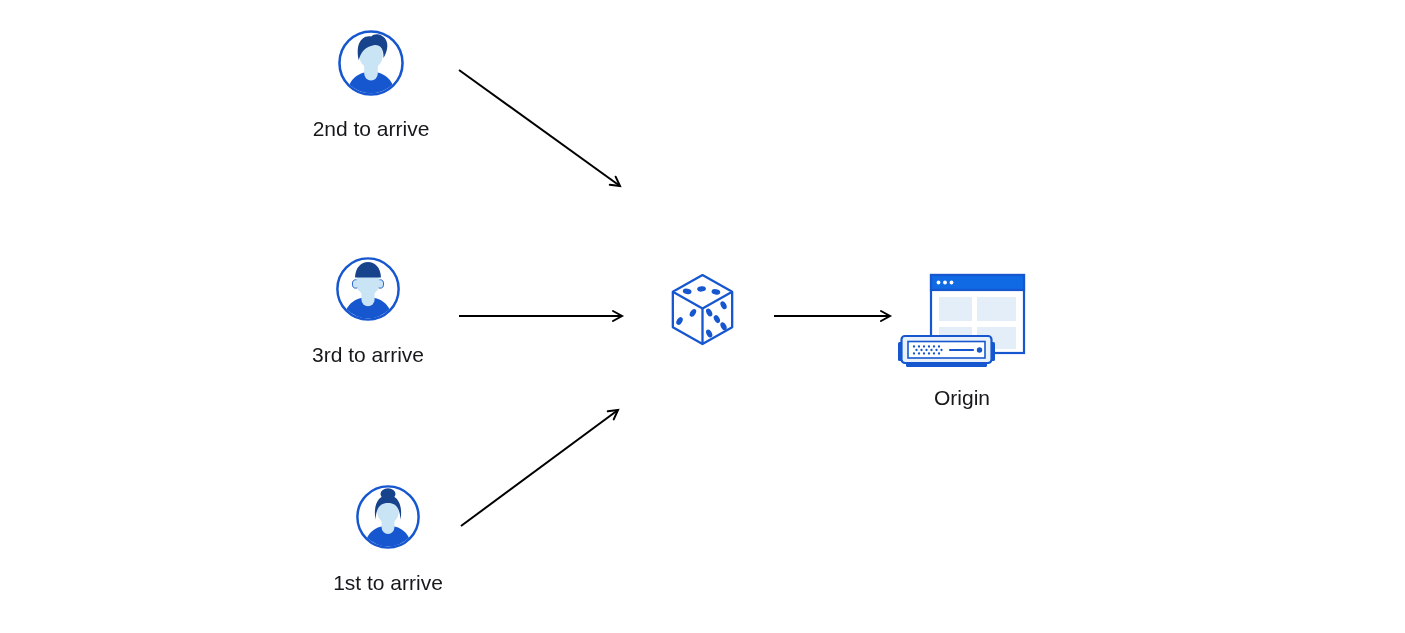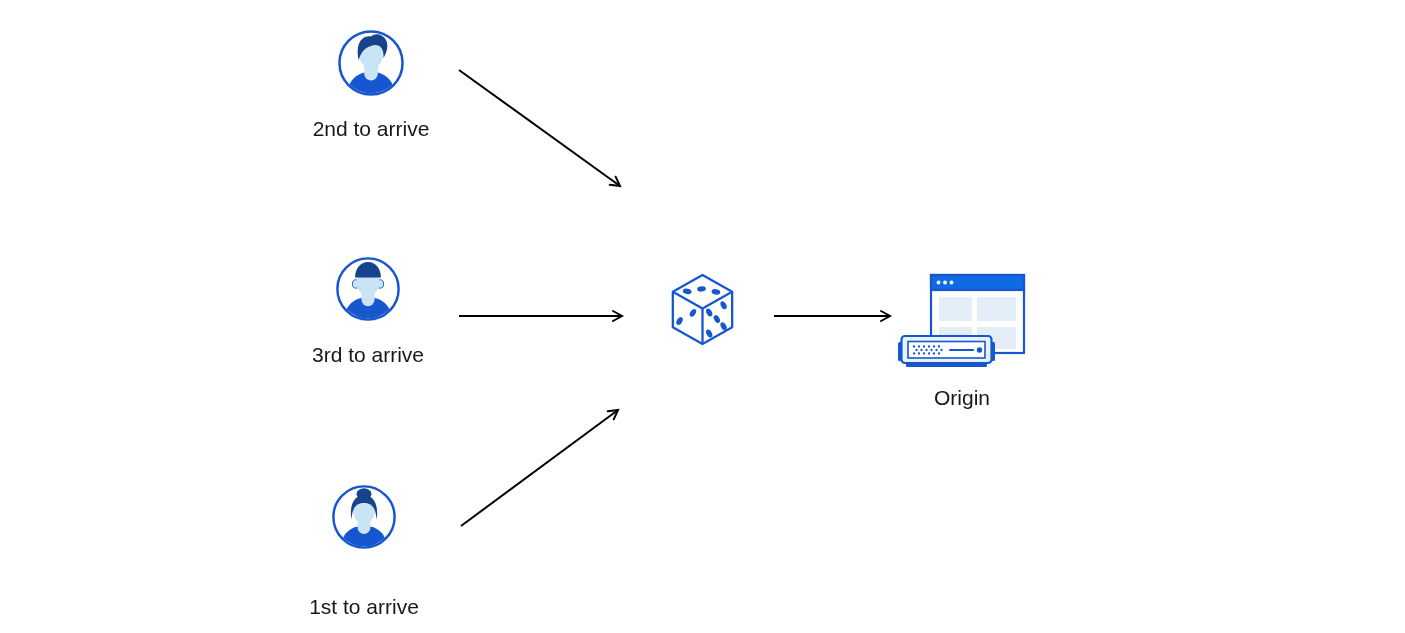--- a/index.html
+++ b/index.html
@@ -98,21 +98,21 @@
           <ellipse class="f-skin st-blue" stroke-width="1" cx="49.4" cy="30.5" rx="3.6" ry="4.6"></ellipse>
           <path class="f-skin" d="M28.8 34 h14.4 v13.5 a7.2 7.2 0 0 1 -14.4 0 Z"></path>
           <ellipse class="f-skin" cx="36" cy="28.8" rx="12.8" ry="14.2"></ellipse>
           <path class="f-navy" d="M21.8 23.5 C22.3 12.3 28.6 6.6 36 6.6 C43.4 6.6 49.7 12.3 50.2 23.5 Z"></path>
         </g>
       </svg>
     </span>
     <span class="label gap21">3rd to arrive</span>
   </div>
 
-  <div class="node" style="left:331px;top:484px;width:66px;gap:24px;">
+  <div class="node" style="left:355px;top:484px;width:66px;">
     <span class="icon">
       <svg width="66" height="66" viewBox="0 0 72 72">
         <defs>
             <clipPath id="cpC">
               <circle cx="36" cy="36" r="32.2"></circle>
             </clipPath>
           </defs>
         <circle cx="36" cy="36" r="33.4" class="f-white st-blue" stroke-width="2.7"></circle>
         <g clip-path="url(#cpC)">
           <path class="f-blue" d="M36 45.5 C22.5 45.5 11.5 53 9.5 72 L62.5 72 C60.5 53 49.5 45.5 36 45.5 Z"></path>

